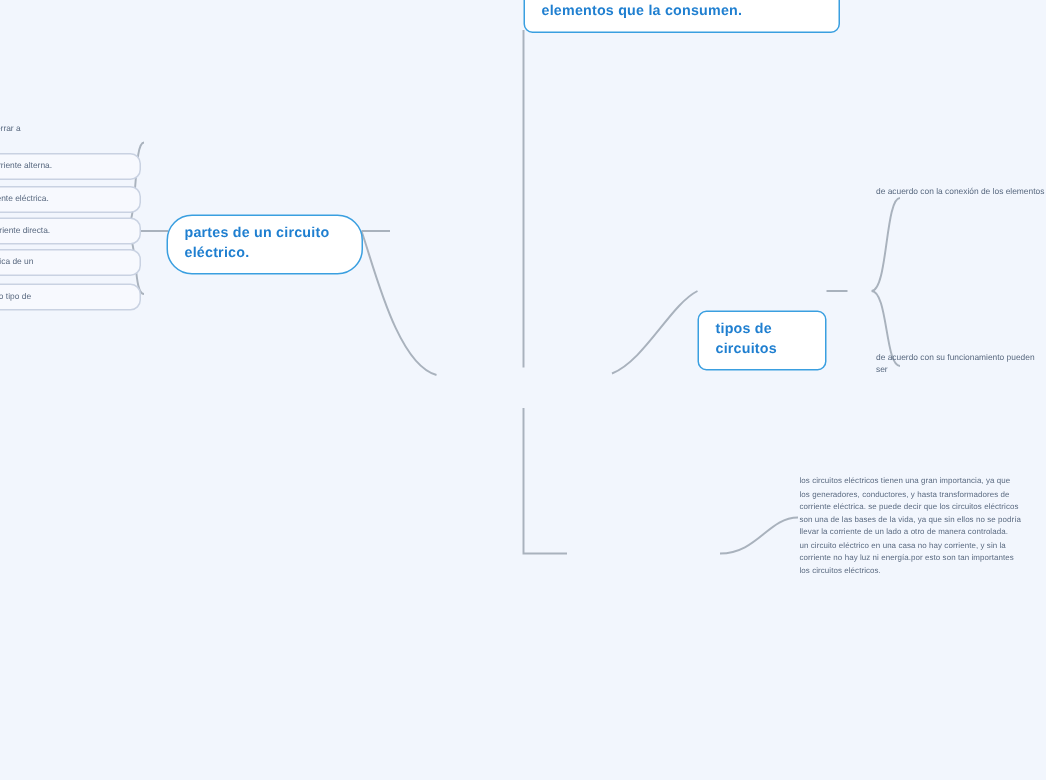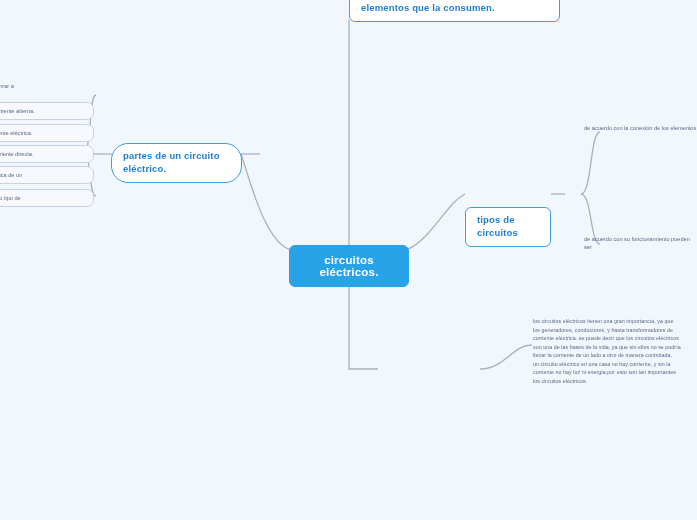--- a/index.html
+++ b/index.html
@@ -98,21 +98,20 @@
       <path d="M96,95 C88,95 93,154 82,154 C93,154 88,196 96,196"></path>
       <path d="M82,154 L112,154"></path>
 
       <path d="M551,194 L565,194"></path>
       <path d="M600,132 C590,132 592,194 581,194 C592,194 590,244 600,244"></path>
 
       <path d="M480,369 C505,369 512,345 532,345"></path>
     </g>
   </svg>
 
-  <div class="node root" style="left:289px; top:245px; width:120px;">circuitos eléctricos.</div>
 
   <div class="node primary" style="left:349px; top:-18px; width:211px;">elementos que la producen hasta unos
 elementos que la consumen.</div>
 
   <div class="node primary" style="left:111px; top:143px; width:131px;border-radius:17px;">partes de un circuito eléctrico.</div>
 
   <div class="node leaf borderless" style="left:-46px; top:78px; width:140px;">rmitan abrir o cerrar a
 éctrica.</div>
   <div class="node leaf" style="left:-46px; top:102px; width:140px;">ador:genera corriente alterna.</div>
   <div class="node leaf" style="left:-46px; top:124px; width:140px;">antiene la corriente eléctrica.</div>

